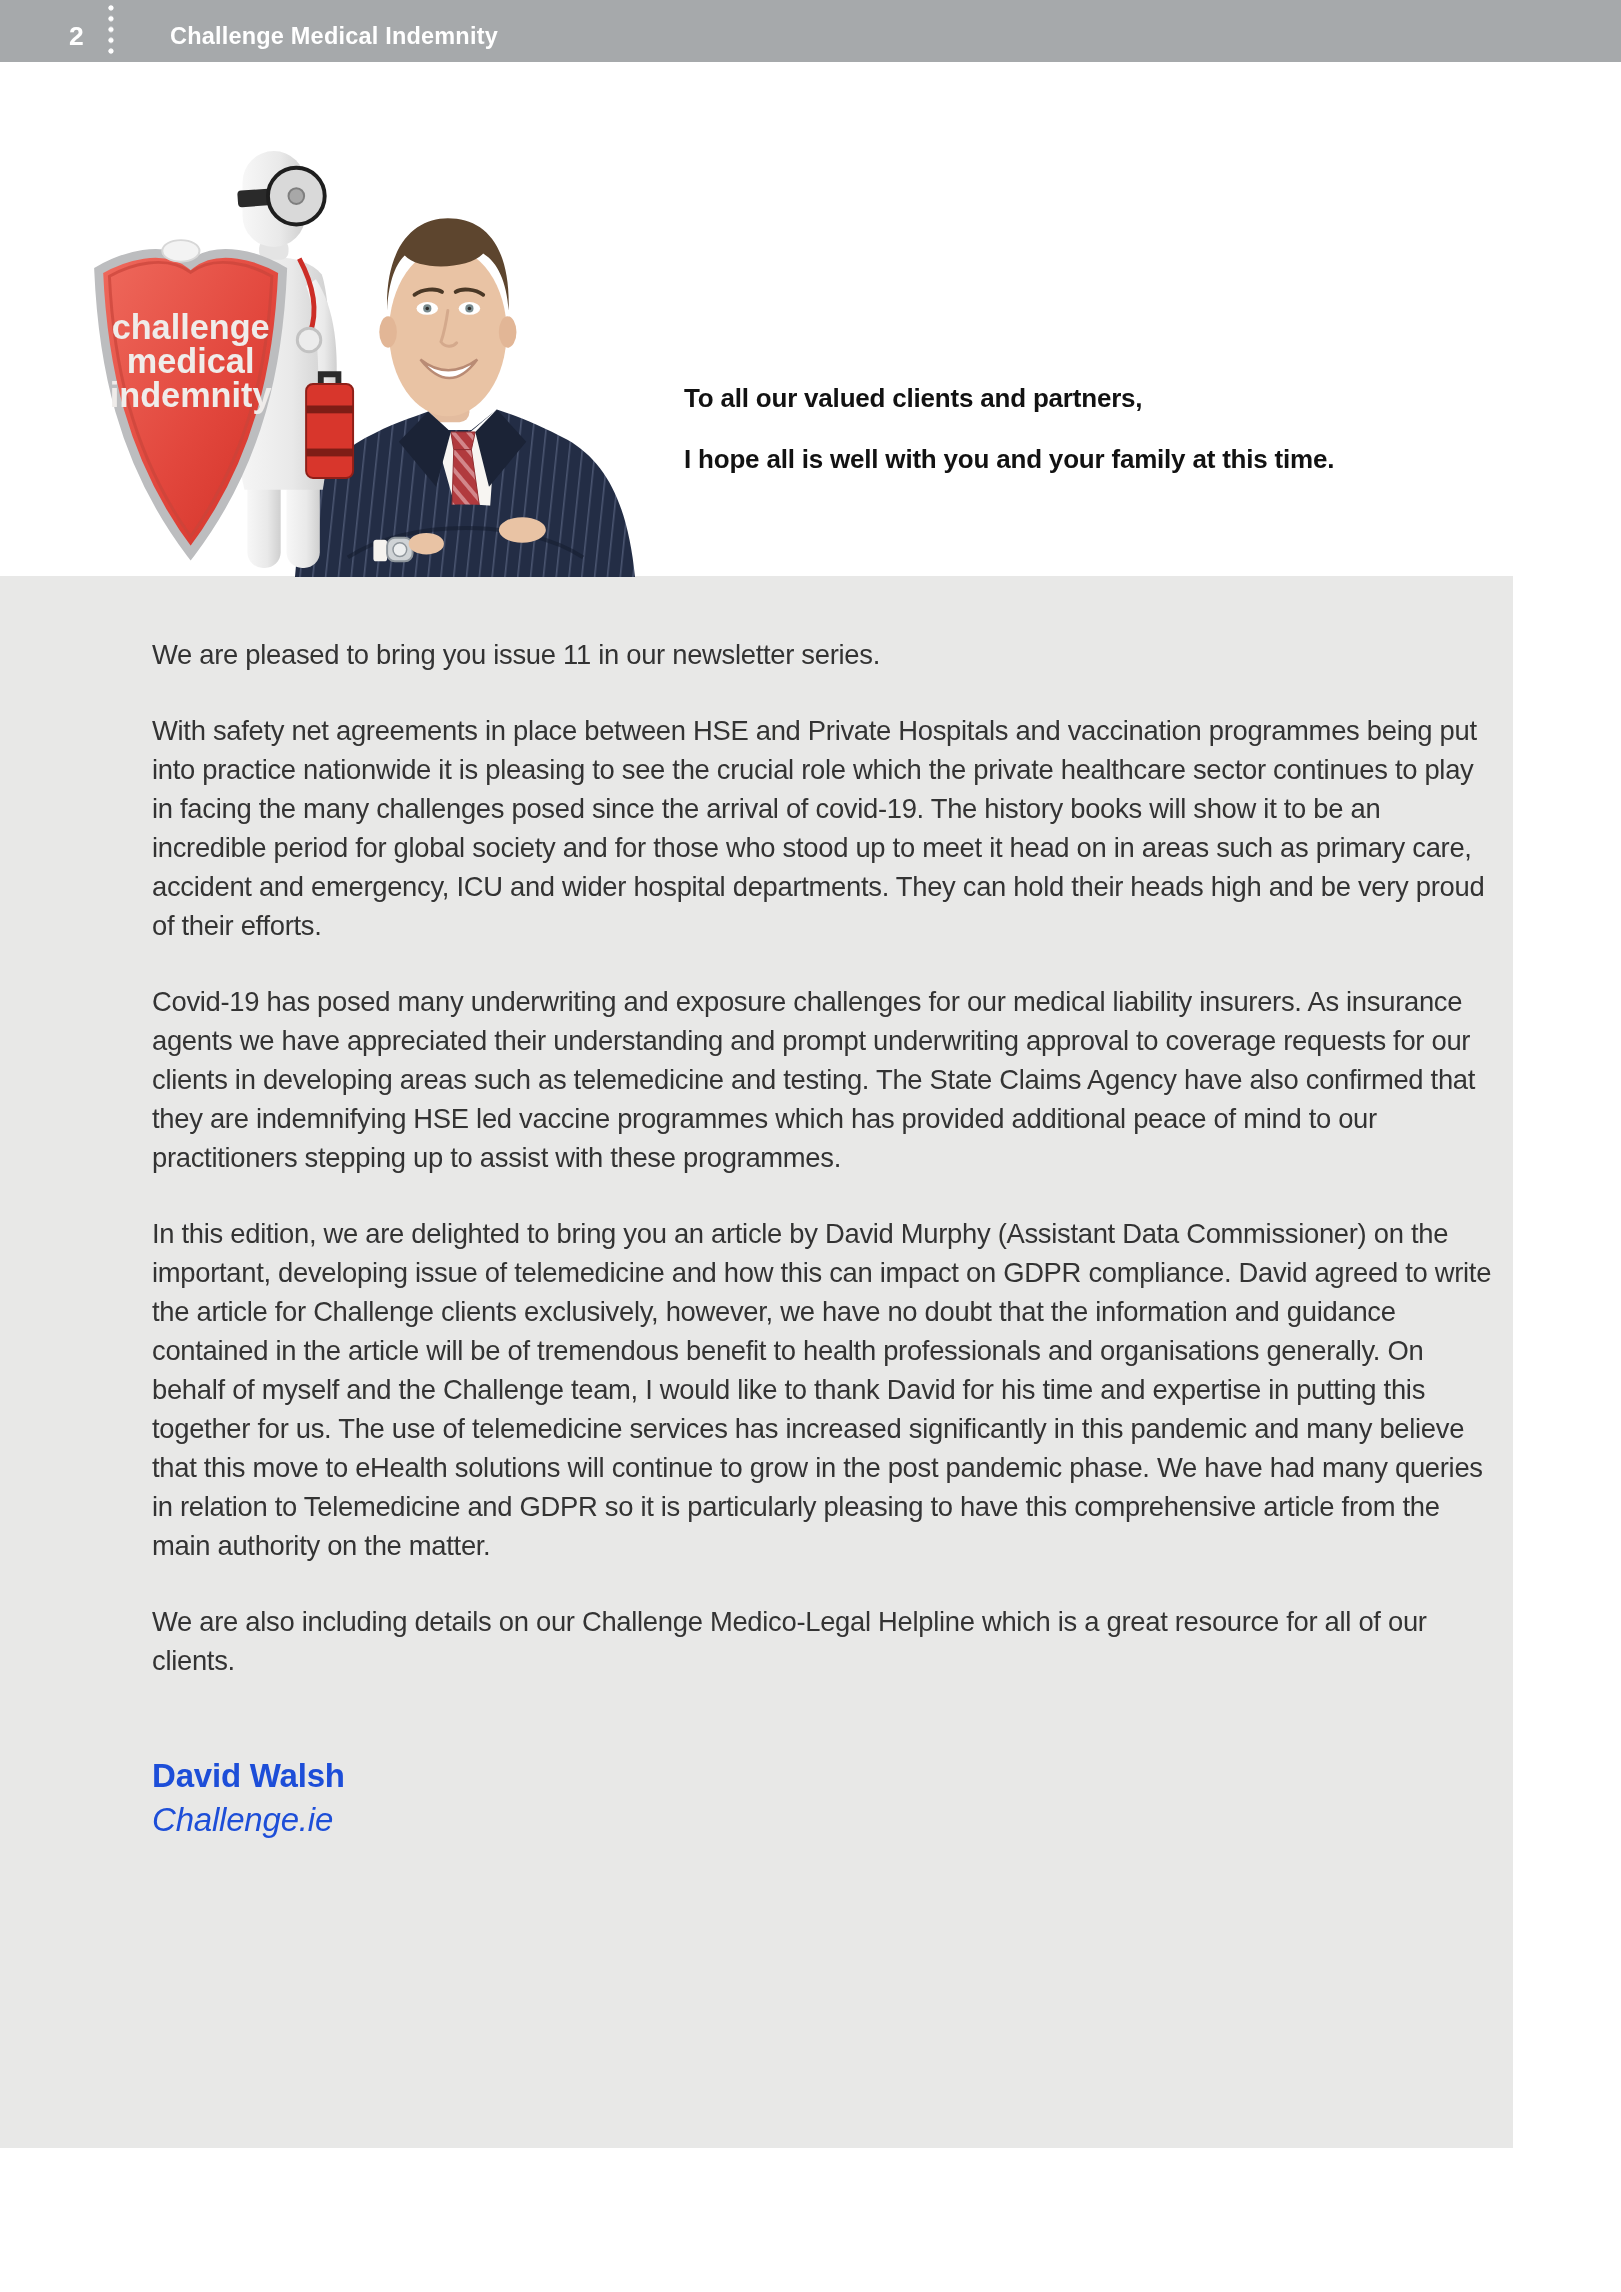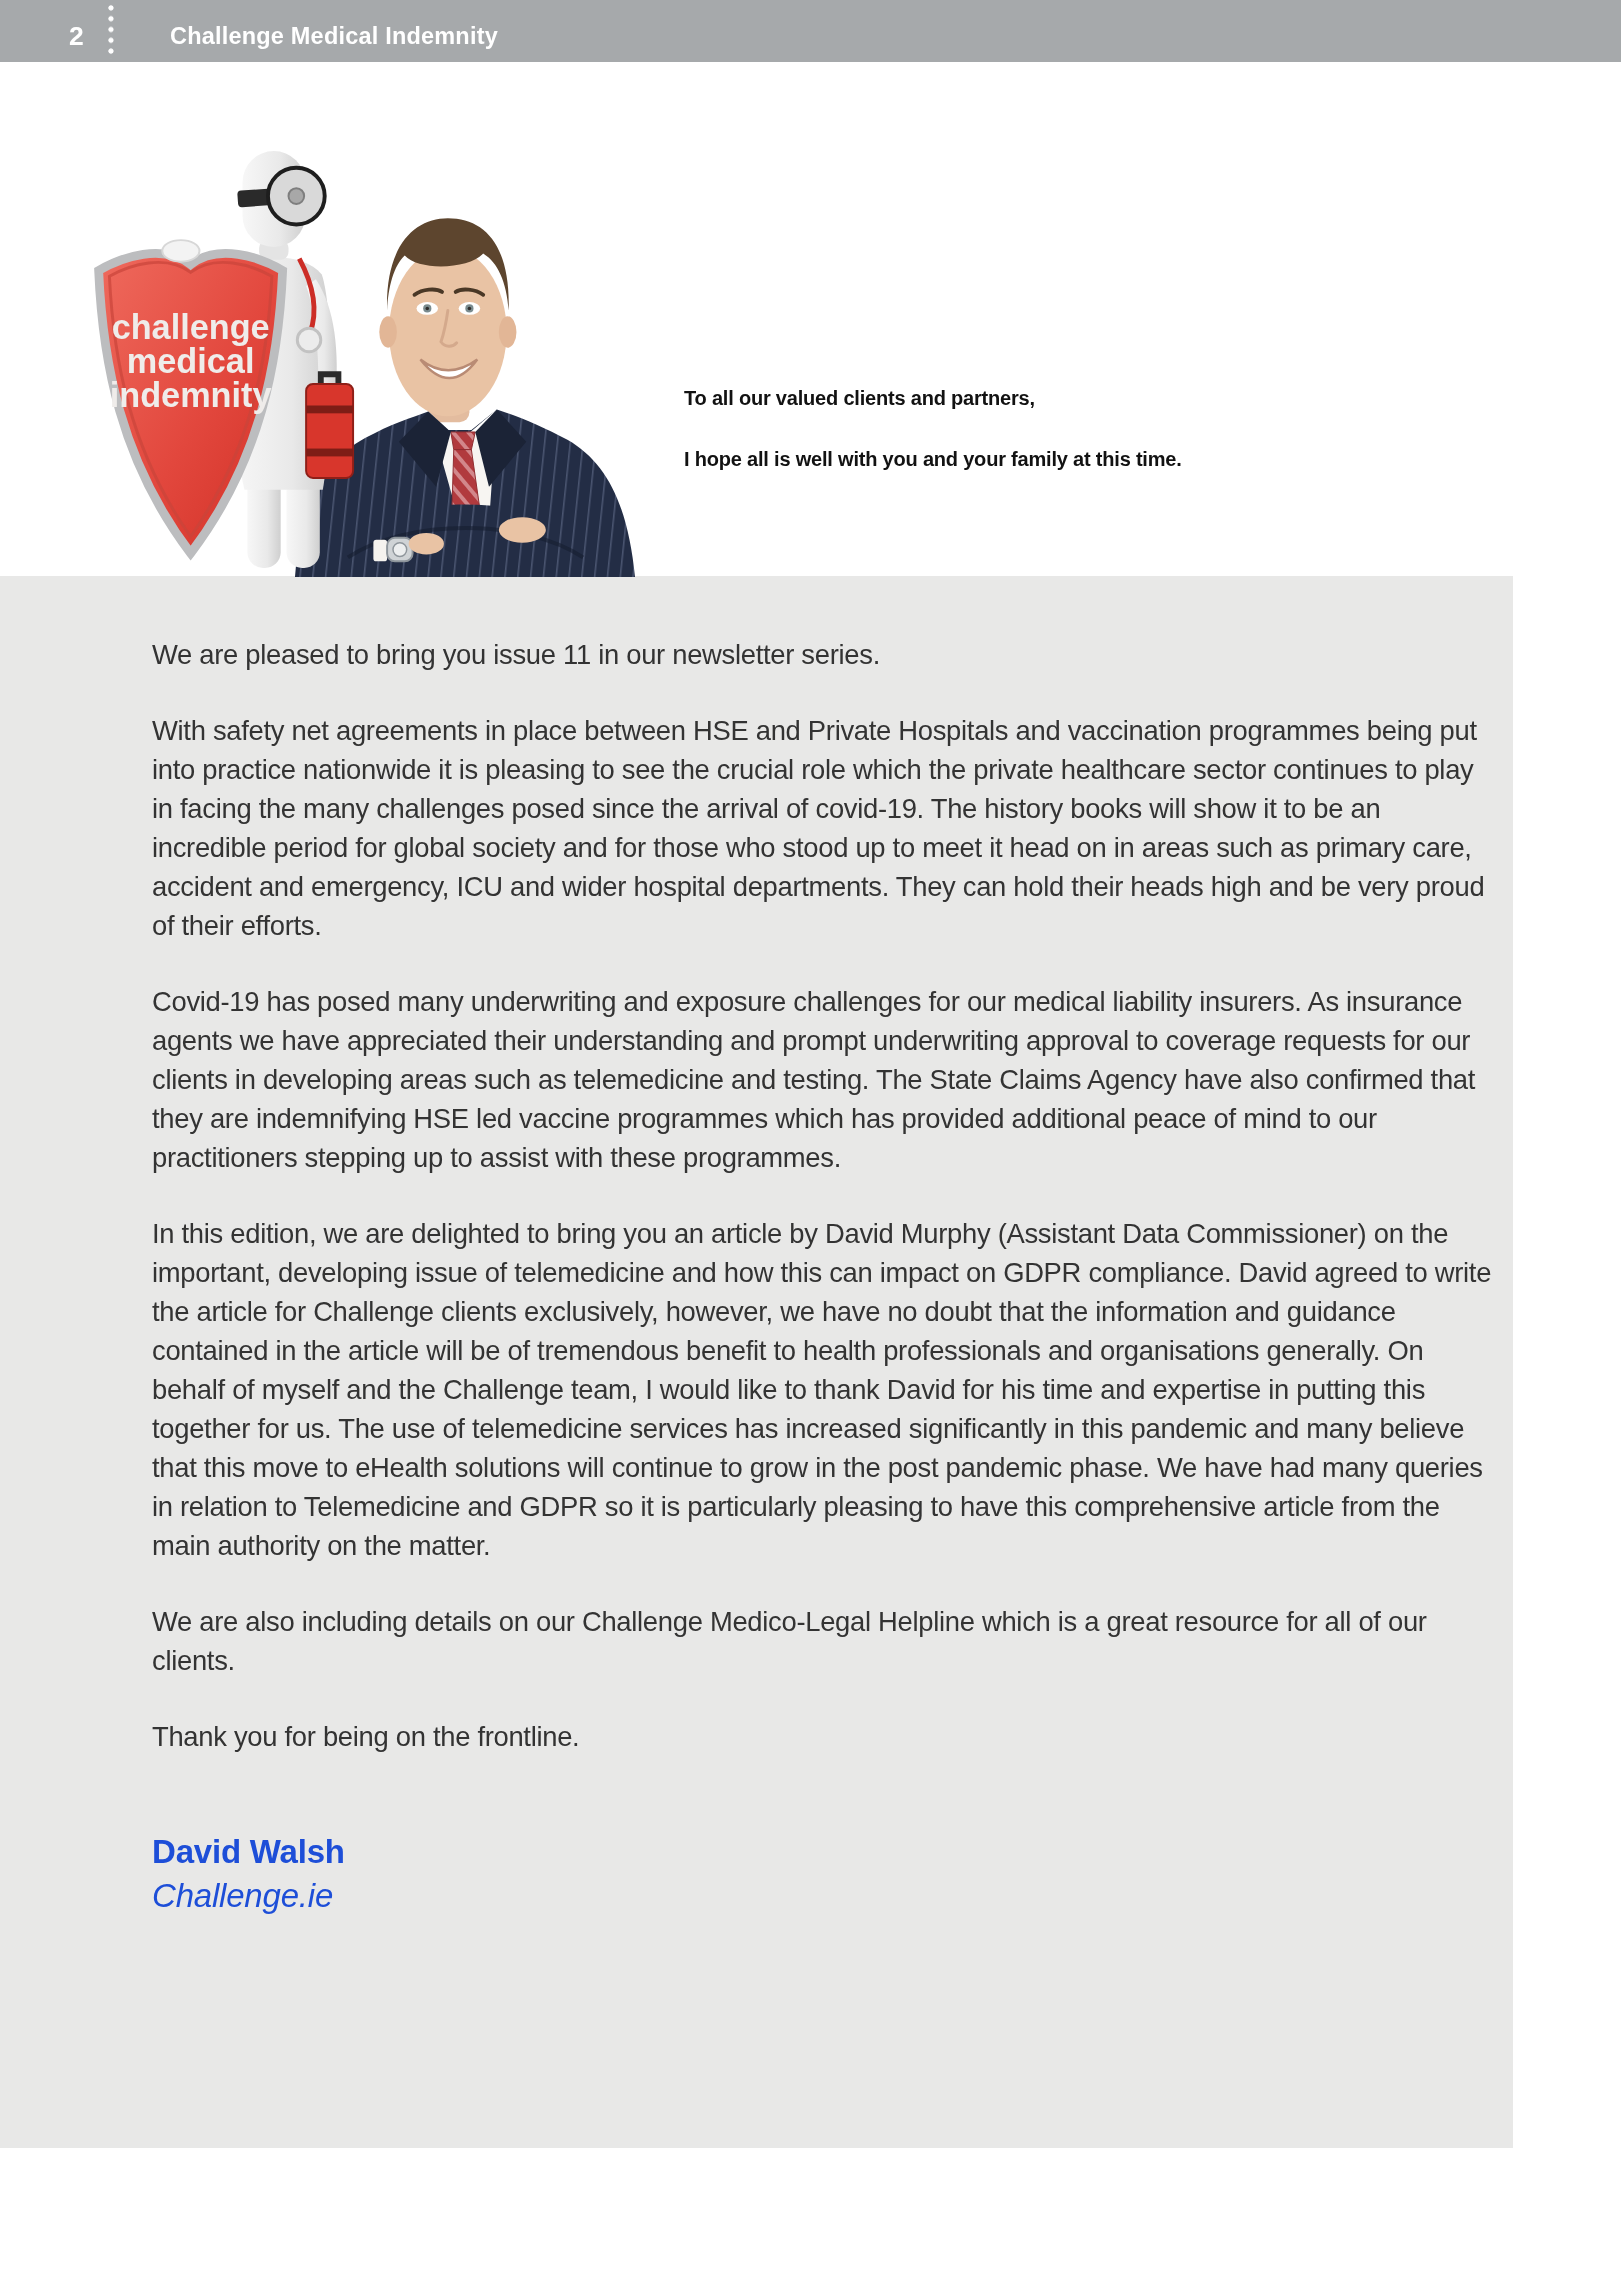--- a/index.html
+++ b/index.html
@@ -35,21 +35,21 @@
   }
   .titlebar .brand{font-size:23.5px;font-weight:700;letter-spacing:0.2px;}
   .titlebar .sep{font-size:21.6px;font-weight:700;}
   .titlebar .meta{font-size:17px;font-weight:700;letter-spacing:0.2px;margin-left:40px;}
   
   .hero{position:absolute;left:0;top:62px;width:1438px;height:515px;background:#ffffff;}
   .logo-svg{position:absolute;left:83px;top:75px;z-index:2;}
   .portrait-svg{position:absolute;left:289px;top:123px;z-index:1;}
   .greeting{position:absolute;left:684px;top:317px;width:902px;color:var(--heading_text);}
   .greeting p{
-    font-size:20px;font-weight:700;line-height:39px;letter-spacing:-0.2px;
+    font-size:26px;font-weight:700;line-height:39px;letter-spacing:-0.2px;
   }
   .greeting p + p{margin-top:22px;}
   
   .content{
     position:absolute;left:0;top:576px;width:1513px;height:1572px;
     background:var(--content_bg);
   }
   .letter{position:absolute;left:152px;top:59px;width:1343px;}
   .letter p{
     font-size:27.4px;line-height:39px;color:var(--body_text);
@@ -212,21 +212,20 @@
     </div>
   </section>
 
   <section class="content">
     <div class="letter">
       <p>We are pleased to bring you issue 11 in our newsletter series.</p>
       <p>With safety net agreements in place between HSE and Private Hospitals and vaccination programmes being put into practice nationwide it is pleasing to see the crucial role which the private healthcare sector continues to play in facing the many challenges posed since the arrival of covid-19. The history books will show it to be an incredible period for global society and for those who stood up to meet it head on in areas such as primary care, accident and emergency, ICU and wider hospital departments. They can hold their heads high and be very proud of their efforts.</p>
       <p>Covid-19 has posed many underwriting and exposure challenges for our medical liability insurers. As insurance agents we have appreciated their understanding and prompt underwriting approval to coverage requests for our clients in developing areas such as telemedicine and testing. The State Claims Agency have also confirmed that they are indemnifying HSE led vaccine programmes which has provided additional peace of mind to our practitioners stepping up to assist with these programmes.</p>
       <p>In this edition, we are delighted to bring you an article by David Murphy (Assistant Data Commissioner) on the important, developing issue of telemedicine and how this can impact on GDPR compliance. David agreed to write the article for Challenge clients exclusively, however, we have no doubt that the information and guidance contained in the article will be of tremendous benefit to health professionals and organisations generally. On behalf of myself and the Challenge team, I would like to thank David for his time and expertise in putting this together for us. The use of telemedicine services has increased significantly in this pandemic and many believe that this move to eHealth solutions will continue to grow in the post pandemic phase. We have had many queries in relation to Telemedicine and GDPR so it is particularly pleasing to have this comprehensive article from the main authority on the matter.</p>
       <p>We are also including details on our Challenge Medico-Legal Helpline which is a great resource for all of our clients.</p>
-      <p>Thank you for being on the frontline.</p>
 
       <div class="signature">
         <p class="sig-name">David Walsh</p>
         <p class="sig-company">Challenge.ie</p>
       </div>
     </div>
   </section>
 
 </div>
 

